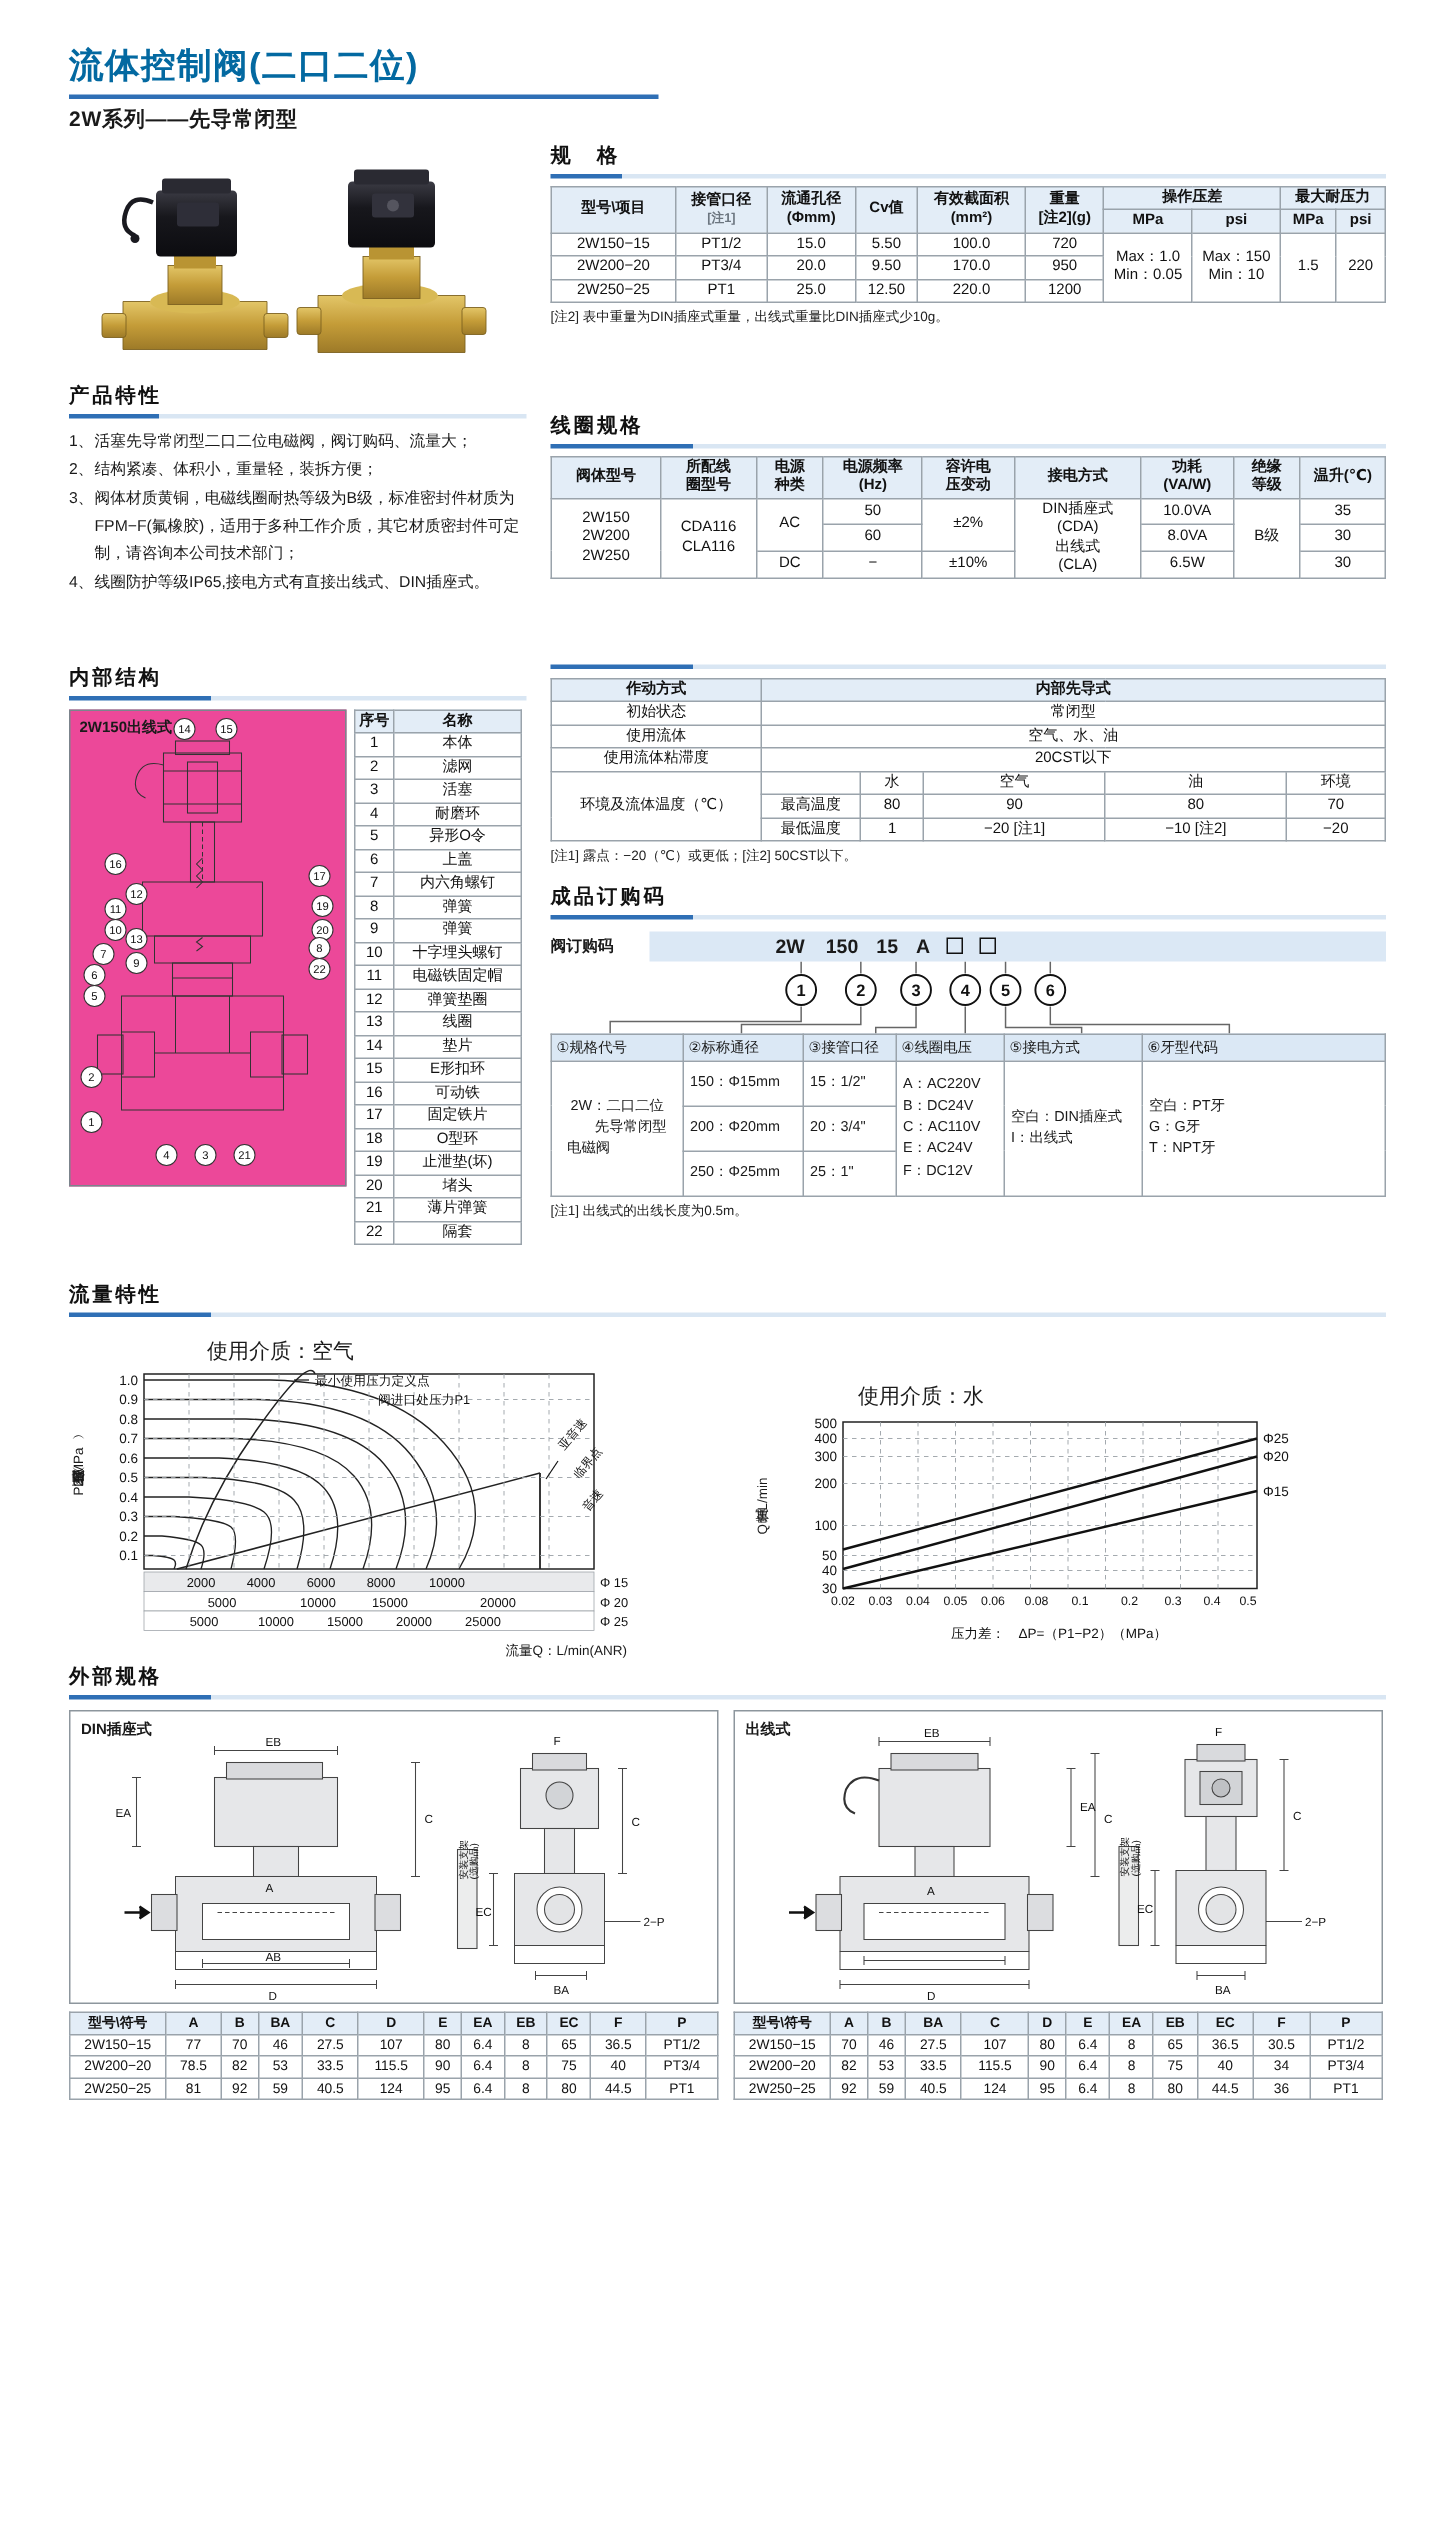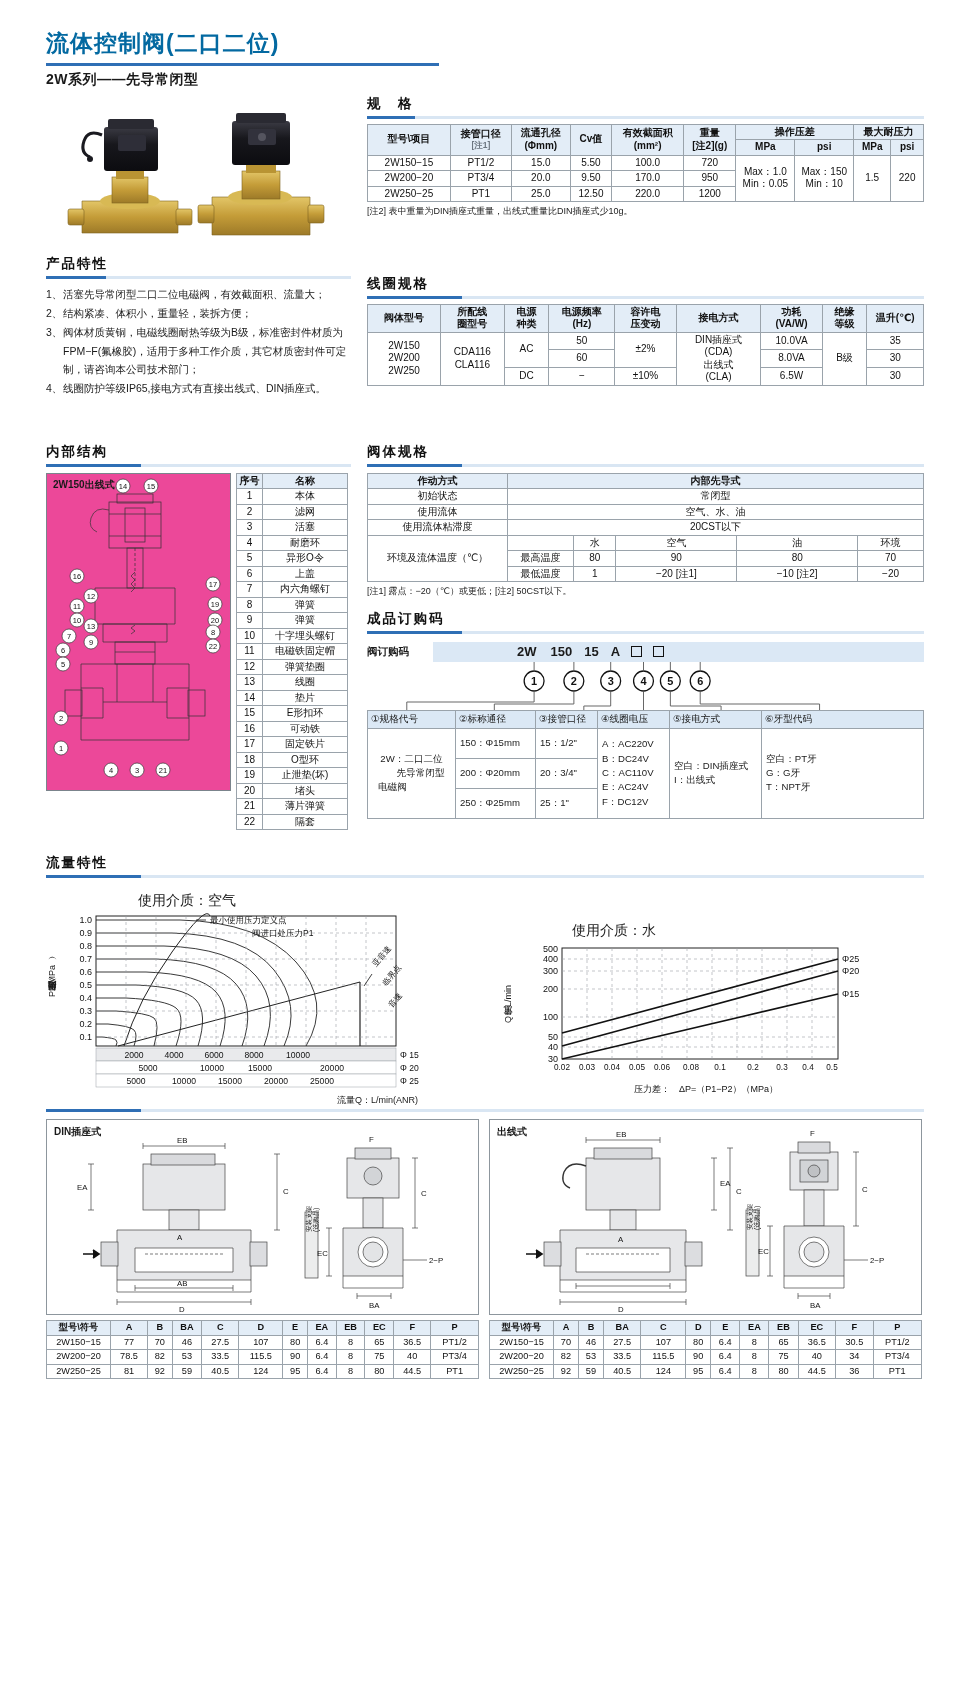--- a/index.html
+++ b/index.html
@@ -133,21 +133,21 @@
         </svg>
       </div>
 
 
       <div class="sec" style="margin-top:10px;">
         <div class="sec-title">产品特性</div>
         <div class="sec-rule"></div>
         <ol class="features">
           <li>
             <span class="num">1、</span>
-            <span>活塞先导常闭型二口二位电磁阀，有效截面积、流量大；</span>
+            <span>活塞先导常闭型二口二位电磁阀，阀订购码、流量大；</span>
           </li>
           <li>
             <span class="num">2、</span>
             <span>结构紧凑、体积小，重量轻，装拆方便；</span>
           </li>
           <li>
             <span class="num">3、</span>
             <span>阀体材质黄铜，电磁线圈耐热等级为B级，标准密封件材质为FPM−F(氟橡胶)，适用于多种工作介质，其它材质密封件可定制，请咨询本公司技术部门；</span>
           </li>
           <li>
@@ -500,21 +500,20 @@
           <tr>
                 <td class="n">22</td>
                 <td>隔套</td>
               </tr>
         </tbody>
           </table>
       </div>
     </div>
 
     <div class="col-r">
-      <div class="sec-title">阀体规格</div>
       <div class="sec-rule w-long"></div>
       <table class="grid" style="margin-top:6px;">
         <tbody>
             <tr>
           <th style="width:140px;">作动方式</th>
           <th colspan="5">内部先导式</th>
         </tr>
         <tr>
           <td>初始状态</td>
           <td colspan="5">常闭型</td>
@@ -640,20 +639,21 @@
           <tr>
             <td style="height:30px;">200：Φ20mm</td>
             <td>20：3/4"</td>
           </tr>
           <tr>
             <td style="height:30px;">250：Φ25mm</td>
             <td>25：1"</td>
           </tr>
         </tbody>
           </table>
+        <div class="note">[注1] 出线式的出线长度为0.5m。</div>
       </div>
     </div>
   </div>
 
   <div style="margin-top:24px;">
     <div class="sec-title">流量特性</div>
     <div class="sec-rule w-long"></div>
 
     <div style="display:flex; margin-top:14px;">
 
@@ -818,20 +818,21 @@
                 <text x="316" y="128">0.5</text>
             </g>
             <text x="118" y="150" font-size="9" font-family="Liberation Sans, sans-serif" fill="#111">压力差：　ΔP=（P1−P2）（MPa）</text>
           </svg>
         </div>
       </div>
     </div>
   </div>
 
   <div style="margin-top:2px;">
+    <div class="sec-title">外部规格</div>
     <div class="sec-rule w-long"></div>
 
     <div style="display:flex; gap:10px; margin-top:7px;">
 
       <div style="width:433px;">
         <div class="draw-panel" style="height:196px;">
           <div class="draw-cap">DIN插座式</div>
           <svg width="431" height="194" viewBox="0 0 431 194">
             <g stroke="#444" fill="none" stroke-width="0.7" font-family="Liberation Sans, sans-serif" font-size="7.5">
 

